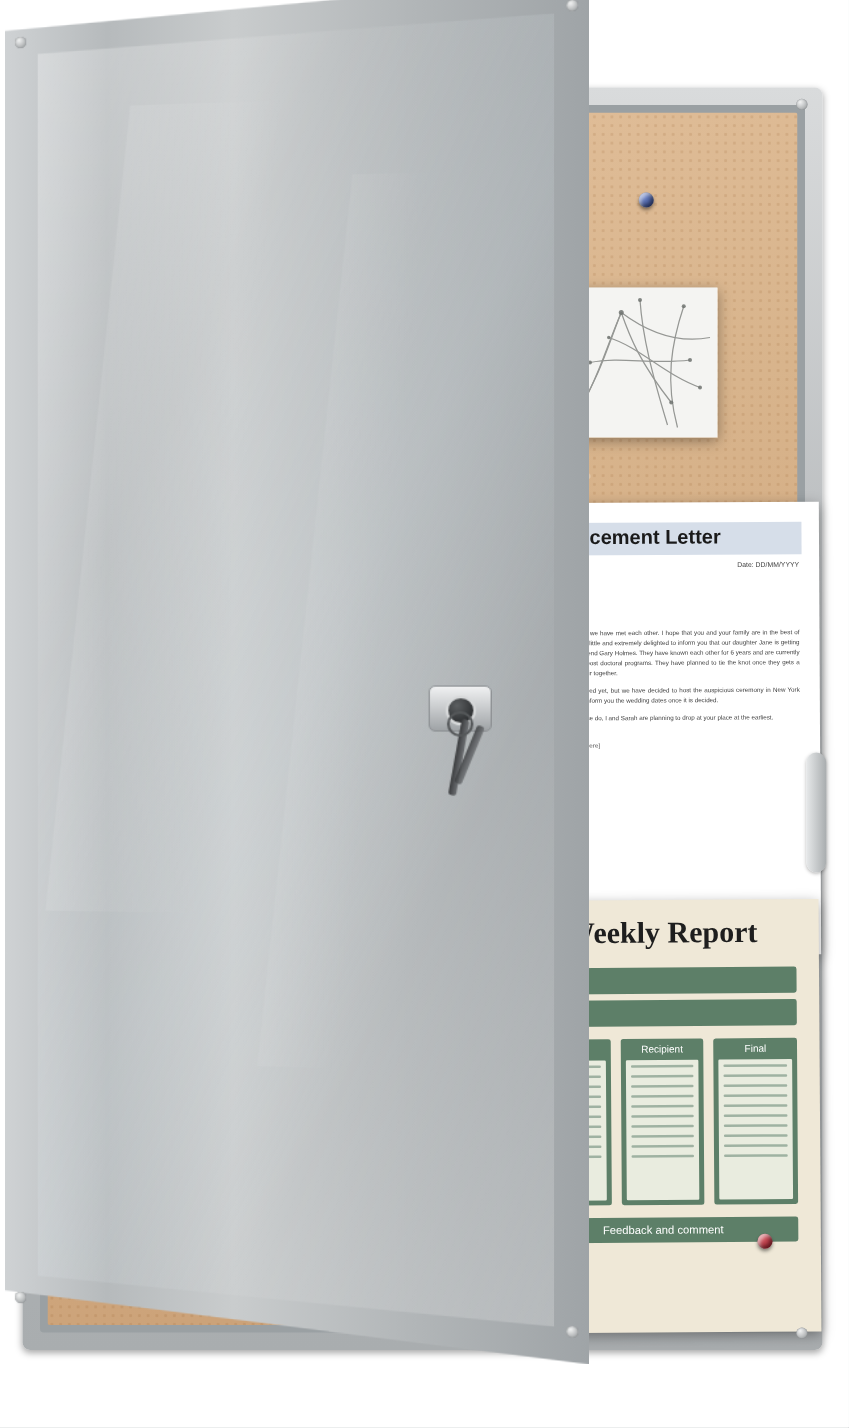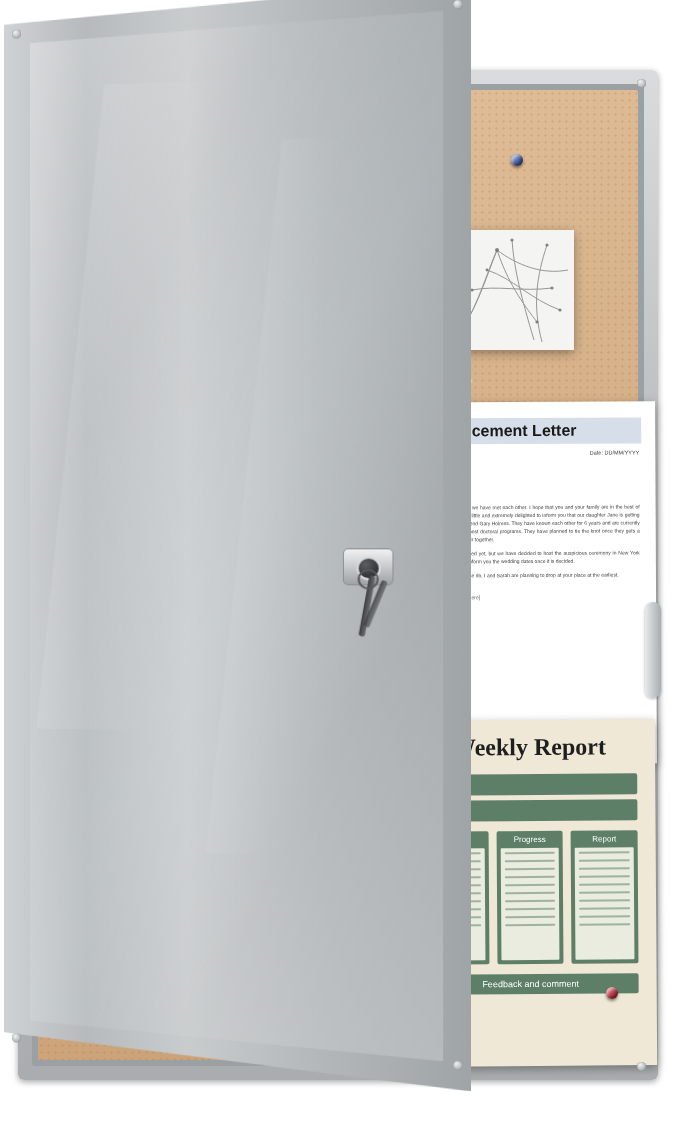--- a/index.html
+++ b/index.html
@@ -263,36 +263,36 @@
               <i></i>
               <i></i>
               <i></i>
               <i></i>
               <i></i>
               <i></i>
               <i></i>
           </div>
         </div>
         <div class="rep-col">
-          <h4>Progress</h4>
+          <h4>Recipient</h4>
           <div class="rep-lines">
             <i></i>
               <i></i>
               <i></i>
               <i></i>
               <i></i>
               <i></i>
               <i></i>
               <i></i>
               <i></i>
               <i></i>
           </div>
         </div>
         <div class="rep-col">
-          <h4>Report</h4>
+          <h4>Final</h4>
           <div class="rep-lines">
             <i></i>
               <i></i>
               <i></i>
               <i></i>
               <i></i>
               <i></i>
               <i></i>
               <i></i>
               <i></i>

